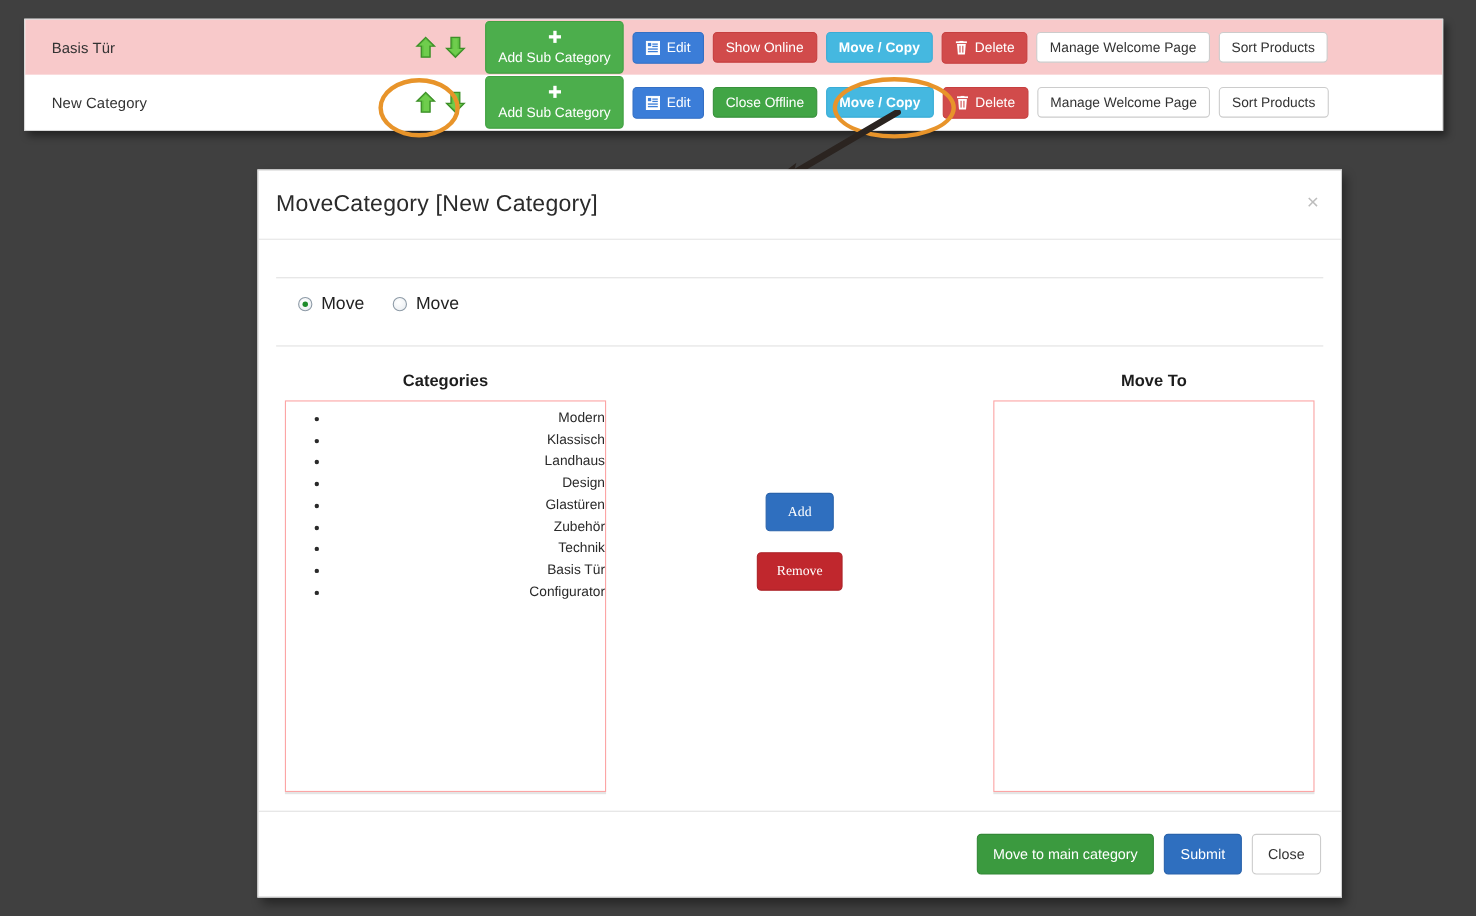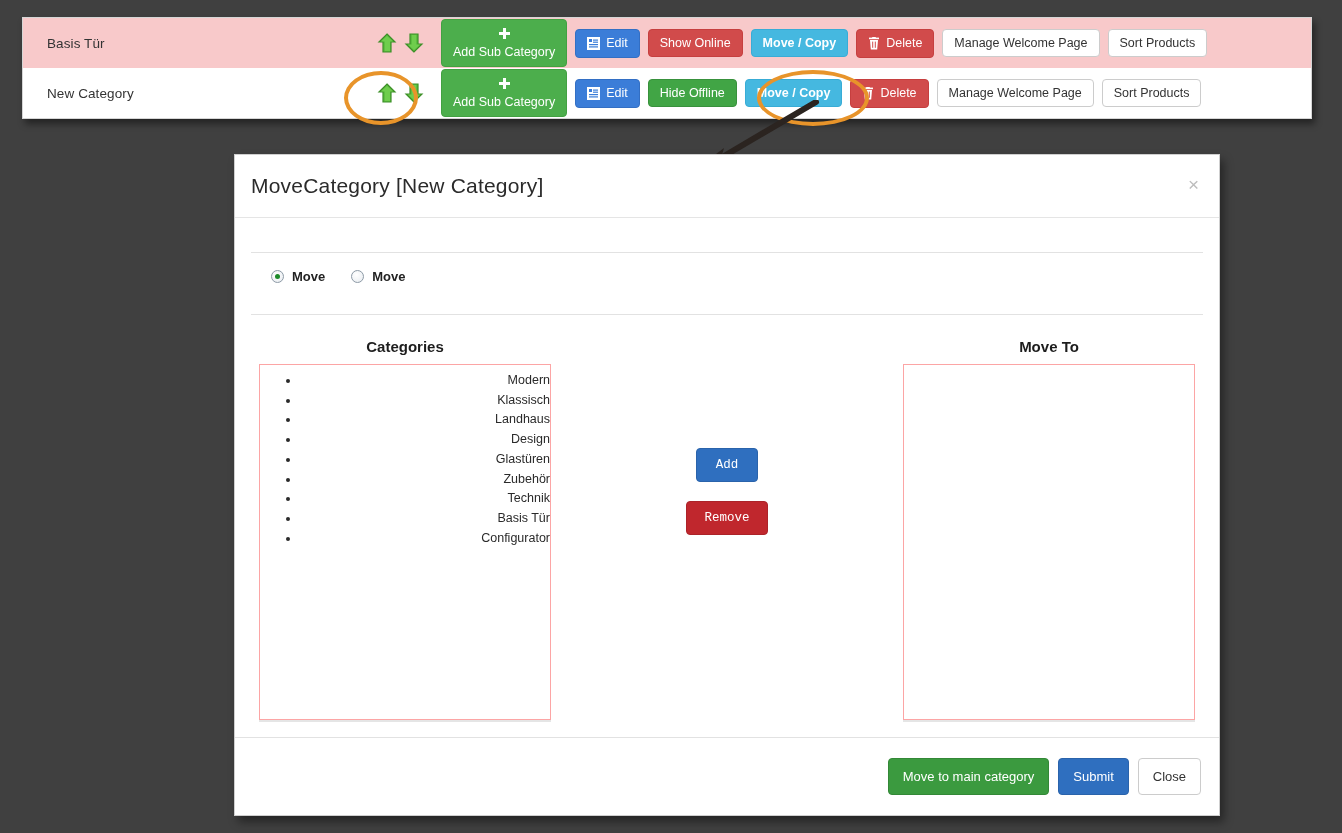--- a/index.html
+++ b/index.html
@@ -152,22 +152,22 @@
     align-items: center;
     gap: 26px;
     padding: 13px 20px 0 20px;
     height: 34px;
     box-sizing: border-box;
   }
   .radio-item {
     display: flex;
     align-items: center;
     gap: 8px;
-    font-size: 13px;
-    font-weight: bold;
+    font-size: 16px;
+    font-weight: normal;
     color: #222222;
     cursor: pointer;
   }
   .radio-dot {
     width: 13px; height: 13px;
     border-radius: 50%;
     border: 1px solid #8d9aa6;
     background: radial-gradient(circle at 40% 35%, #ffffff 0%, #eef1f4 70%, #dfe4e9 100%);
     box-sizing: border-box;
     position: relative;
@@ -226,21 +226,21 @@
     line-height: 19.7px;
     padding: 0;
   }
   .mid-btn {
     font-size: 12.5px;
     border-radius: 4px;
     border: 1px solid transparent;
     color: #fff;
     padding: 9px 17px;
     cursor: pointer;
-    font-family: Liberation Mono, monospace;
+    font-family: Liberation Serif, serif;
     min-width: 62px;
     text-align: center;
   }
   .mid-add    { background:#2f6fbf; border-color:#2a63ab; }
   .mid-remove { background:#c0272d; border-color:#ac2329; }
 
   .modal-footer {
     border-top: 1px solid #e2e2e2;
     height: 78px;
     display: flex;
@@ -381,21 +381,21 @@
               <rect x="6" y="2.5" width="5" height="1.2" fill="#3b7dd8"></rect>
               <rect x="6" y="4.6" width="5" height="1.2" fill="#3b7dd8"></rect>
               <rect x="2" y="7" width="9" height="1.2" fill="#3b7dd8"></rect>
               <rect x="2" y="9.3" width="9" height="1.2" fill="#3b7dd8"></rect>
             </svg>
           </span>
           <span>Edit</span>
         </button>
 
         <button class="btn btn-success">
-          <span>Hide Offline</span>
+          <span>Close Offline</span>
         </button>
 
         <button class="btn btn-cyan">
           <span>Move / Copy</span>
         </button>
 
         <button class="btn btn-red">
           <span>
             <svg class="ico-svg" width="12" height="13" viewBox="0 0 12 13">
               <rect x="1" y="0.6" width="10" height="1.6" fill="#ffffff"></rect>

